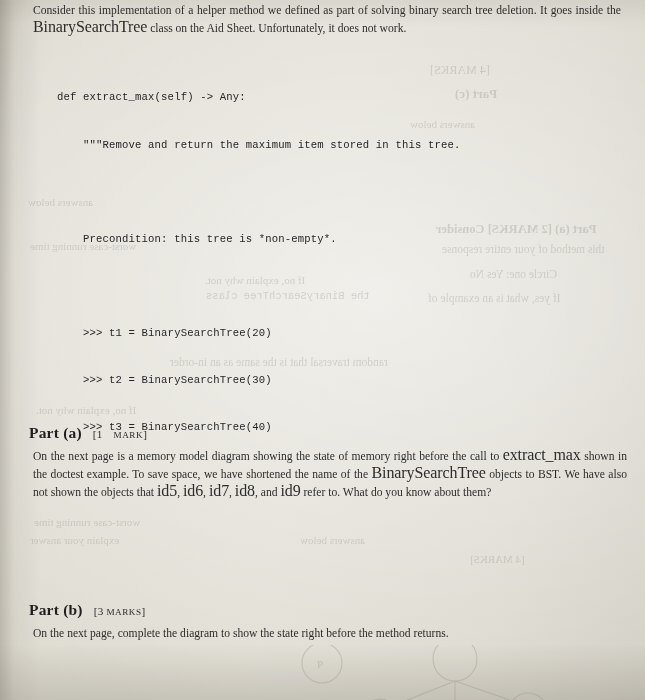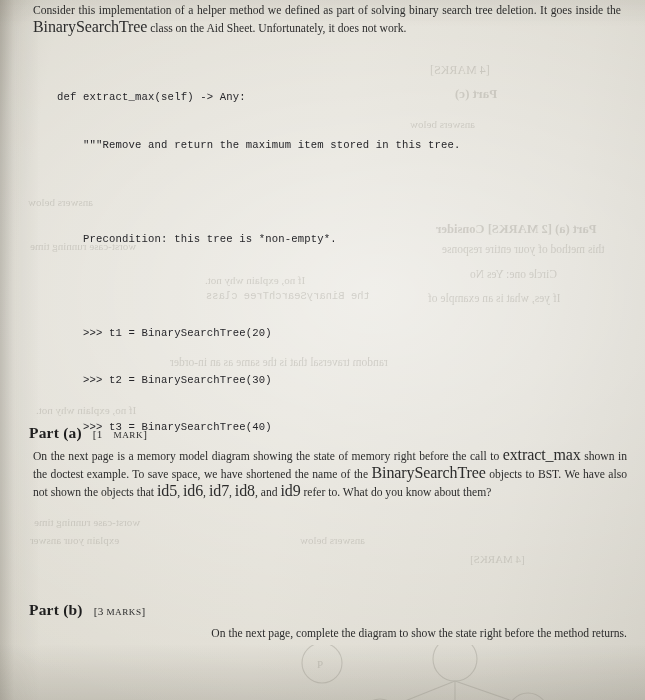--- a/index.html
+++ b/index.html
@@ -197,16 +197,16 @@
       
       
     </div>
 
     <div class="part" id="part-a-head"><span class="ptitle">Part (a)</span><span class="marks"><span>[</span><span class="num">1</span><span class="sc" style="margin-left:11px;">MARK</span><span>]</span></span></div>
 
     <div class="prose" id="part-a-body"><span>On the next page is a memory model diagram showing the state of memory right before the call to </span><span class="mono">extract_max</span><span> shown in the doctest example. To save space, we have shortened the name of the </span><span class="mono">BinarySearchTree</span><span> objects to BST. We have also not shown the objects that </span><span class="mono">id5</span><span>, </span><span class="mono">id6</span><span>, </span><span class="mono">id7</span><span>, </span><span class="mono">id8</span><span>, and </span><span class="mono">id9</span><span> refer to. What do you know about them?</span></div>
 
     <div class="part" id="part-b-head"><span class="ptitle">Part (b)</span><span class="marks"><span>[</span><span class="num">3</span><span class="sc" style="margin-left:3px;">MARKS</span><span>]</span></span></div>
 
-    <div class="prose" id="part-b-body" style="text-align:right;">On the next page, complete the diagram to show the state right before the method returns.</div>
+    <div class="prose" id="part-b-body" style="text-align:left;">On the next page, complete the diagram to show the state right before the method returns.</div>
 
   </div>
 </div>
 
 </body></html>

